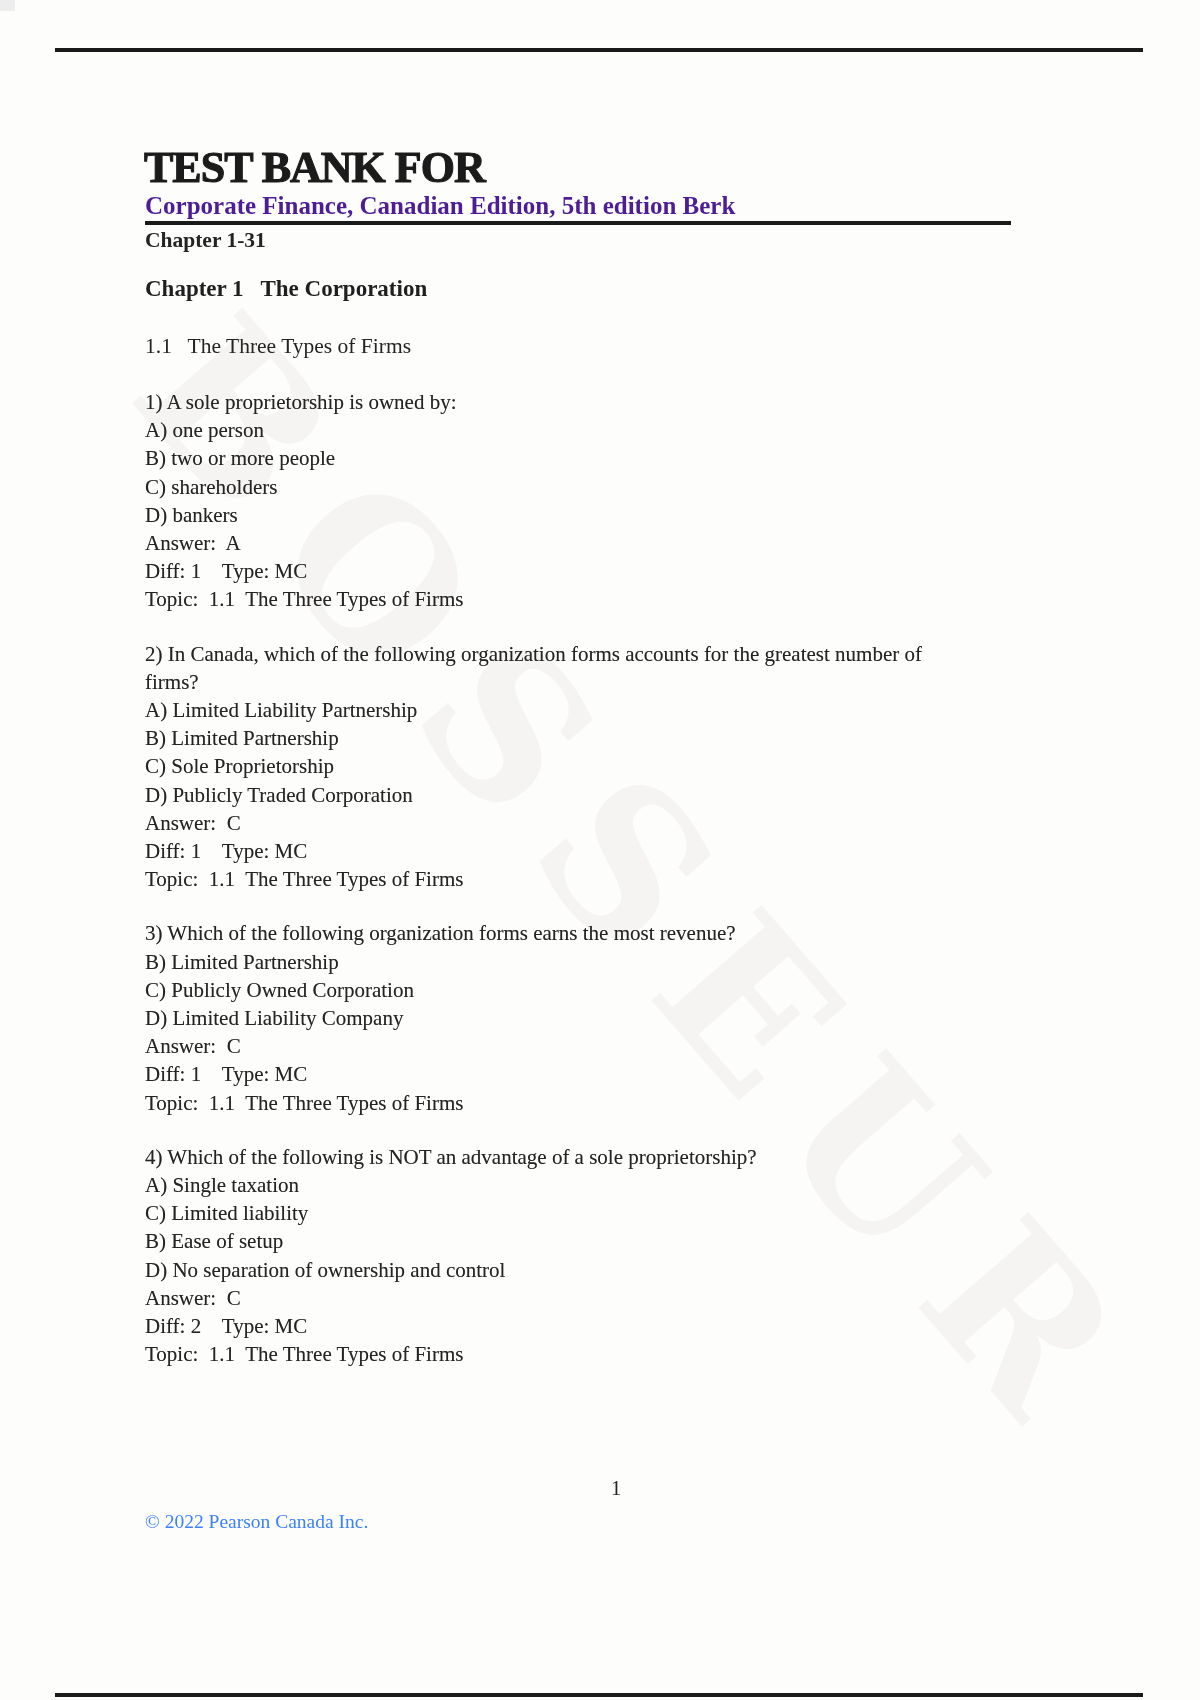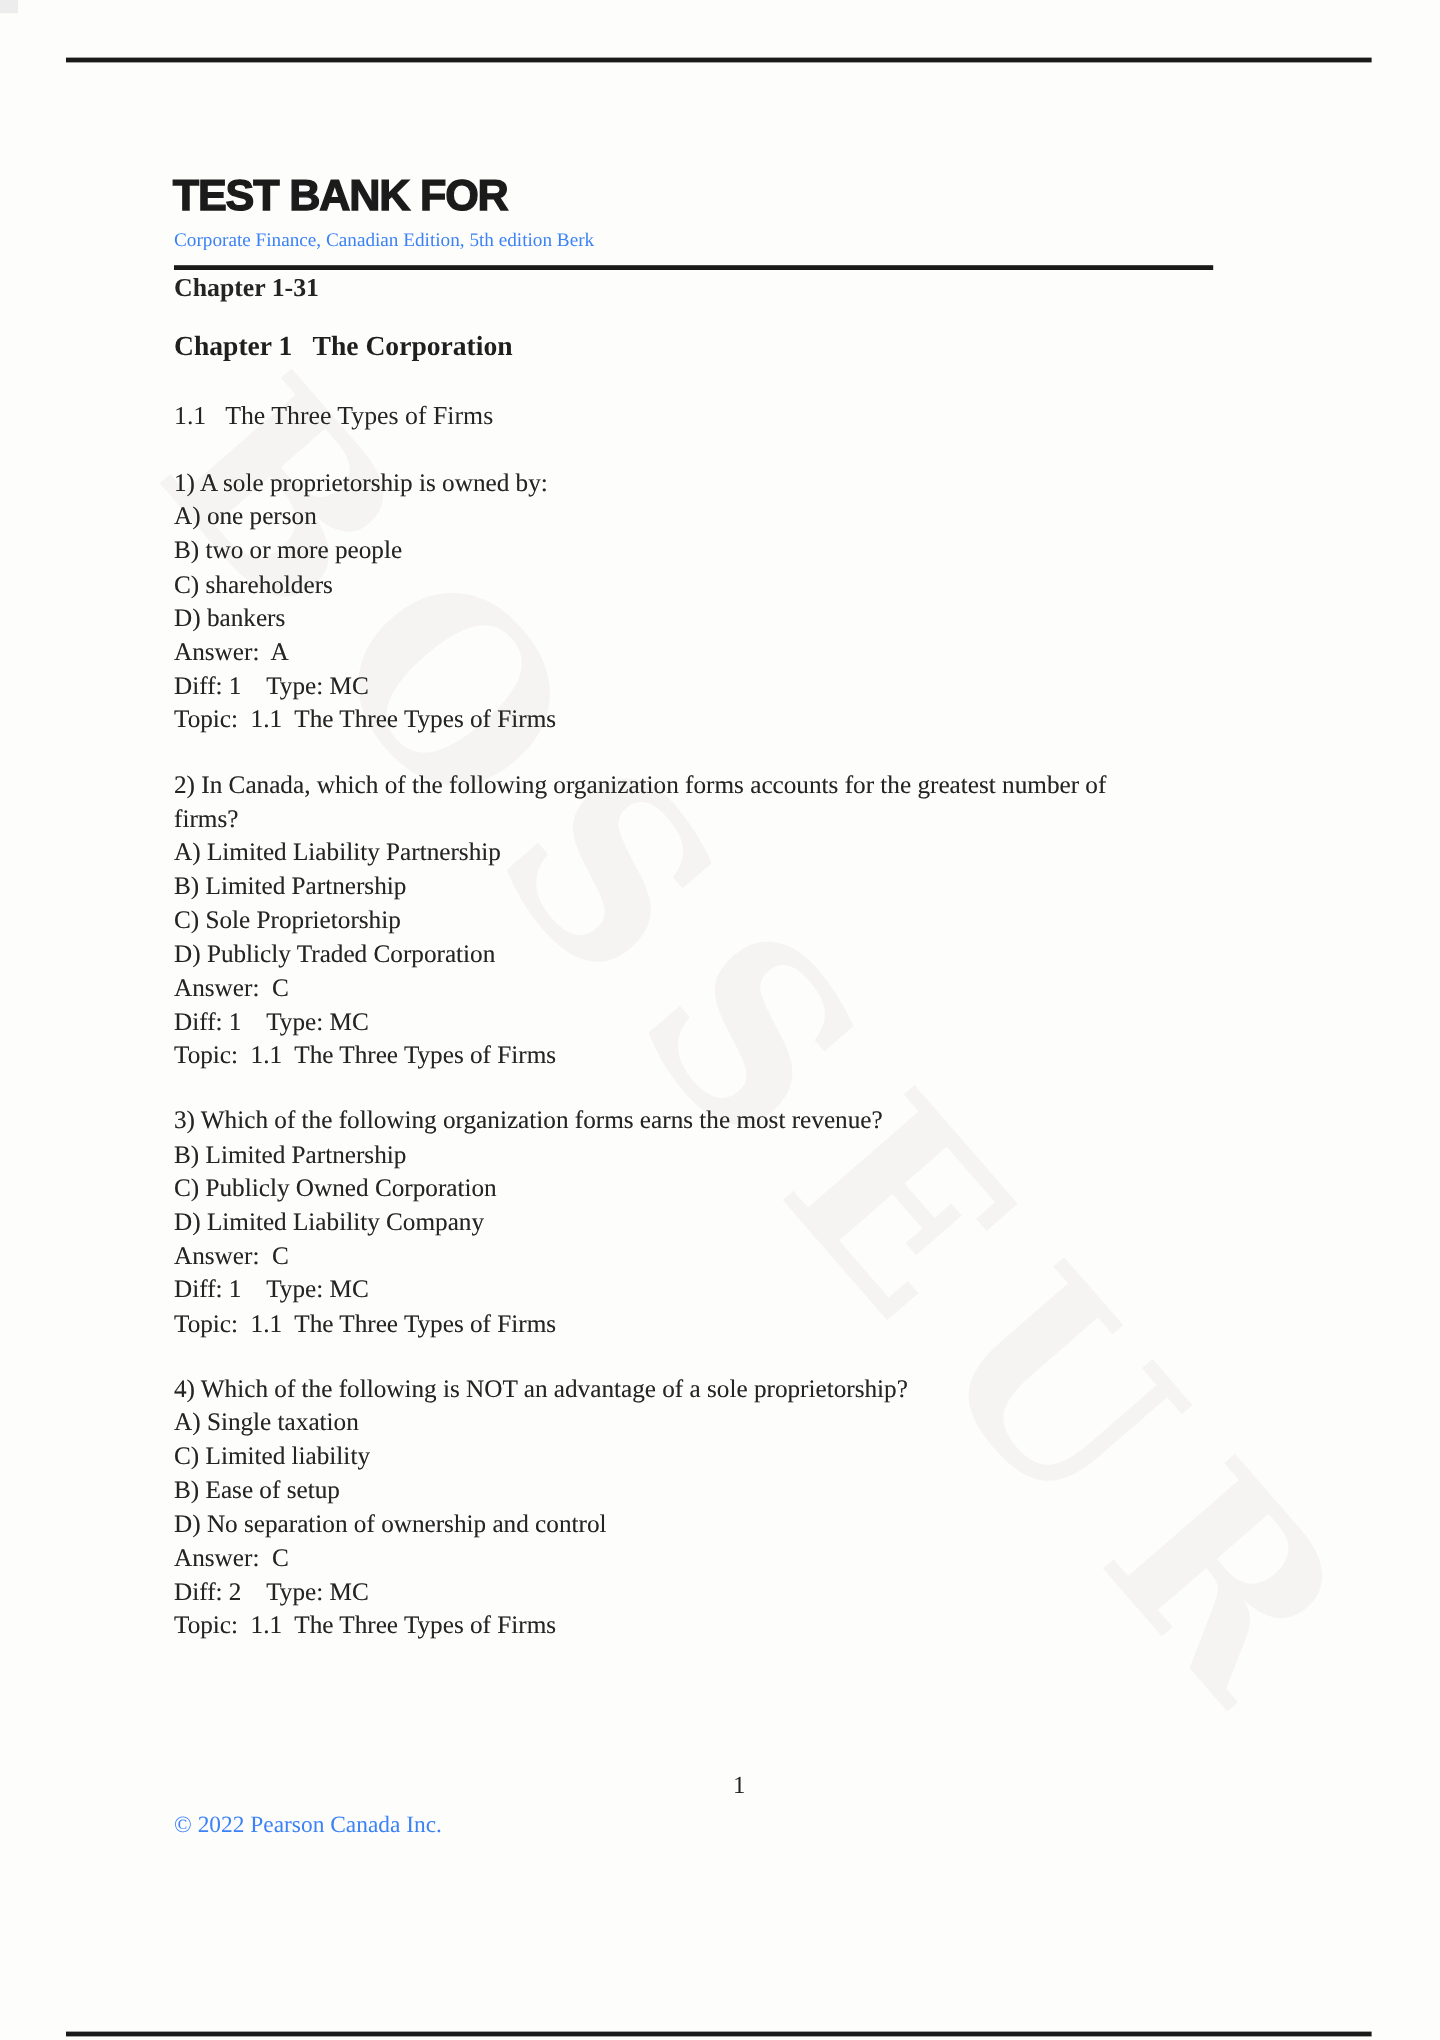--- a/index.html
+++ b/index.html
@@ -31,31 +31,31 @@
     font-size: 200px;
     letter-spacing: 40px;
     white-space: nowrap;
     color: rgba(128, 118, 106, 0.065);
     user-select: none;
     pointer-events: none;
   }
 
   .doc-title {
     position: absolute; left: 144px; top: 142px;
-    font-family: Liberation Sans, sans-serif;
+    font-family: Liberation Serif, serif;
     font-weight: bold;
-    font-size: 36px;
+    font-size: 44px;
     letter-spacing: -1px;
     -webkit-text-stroke: 1.1px #1b1b1b;
     color: #1b1b1b;
     white-space: pre;
   }
   .doc-subtitle {
     position: absolute; left: 145px; top: 192px;
-    font-size: 16px; white-space: pre; color: #3b82f6;
+    font-size: 25px; white-space: pre; color: #4c1d95; font-weight: bold;
   }
   .chapter-range {
     position: absolute; left: 145px; top: 228px;
     font-size: 21.5px; white-space: pre; color: #242424; font-weight: bold;
   }
 
   .chapter-heading {
     position: absolute; left: 145px; top: 276px;
     font-size: 23px; font-weight: bold; white-space: pre; color: #1f1f1f;
   }

